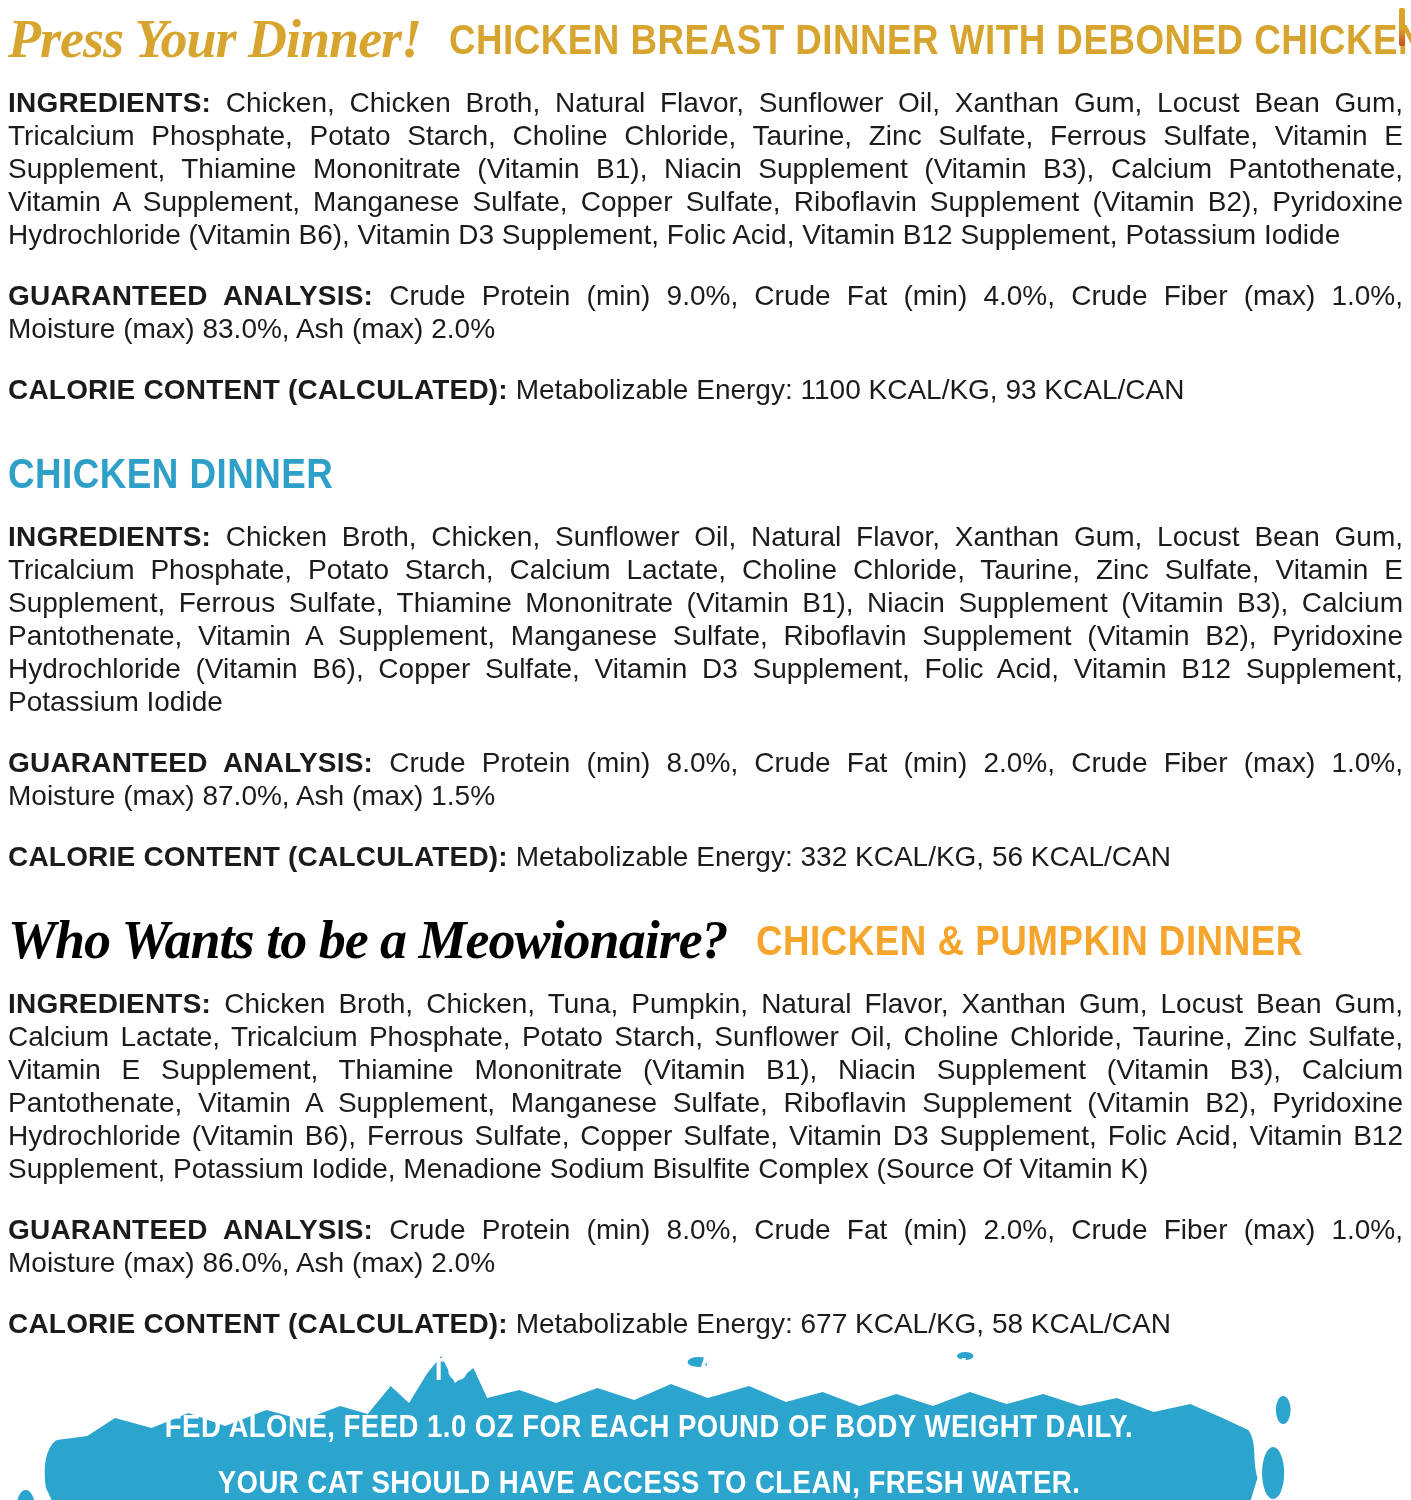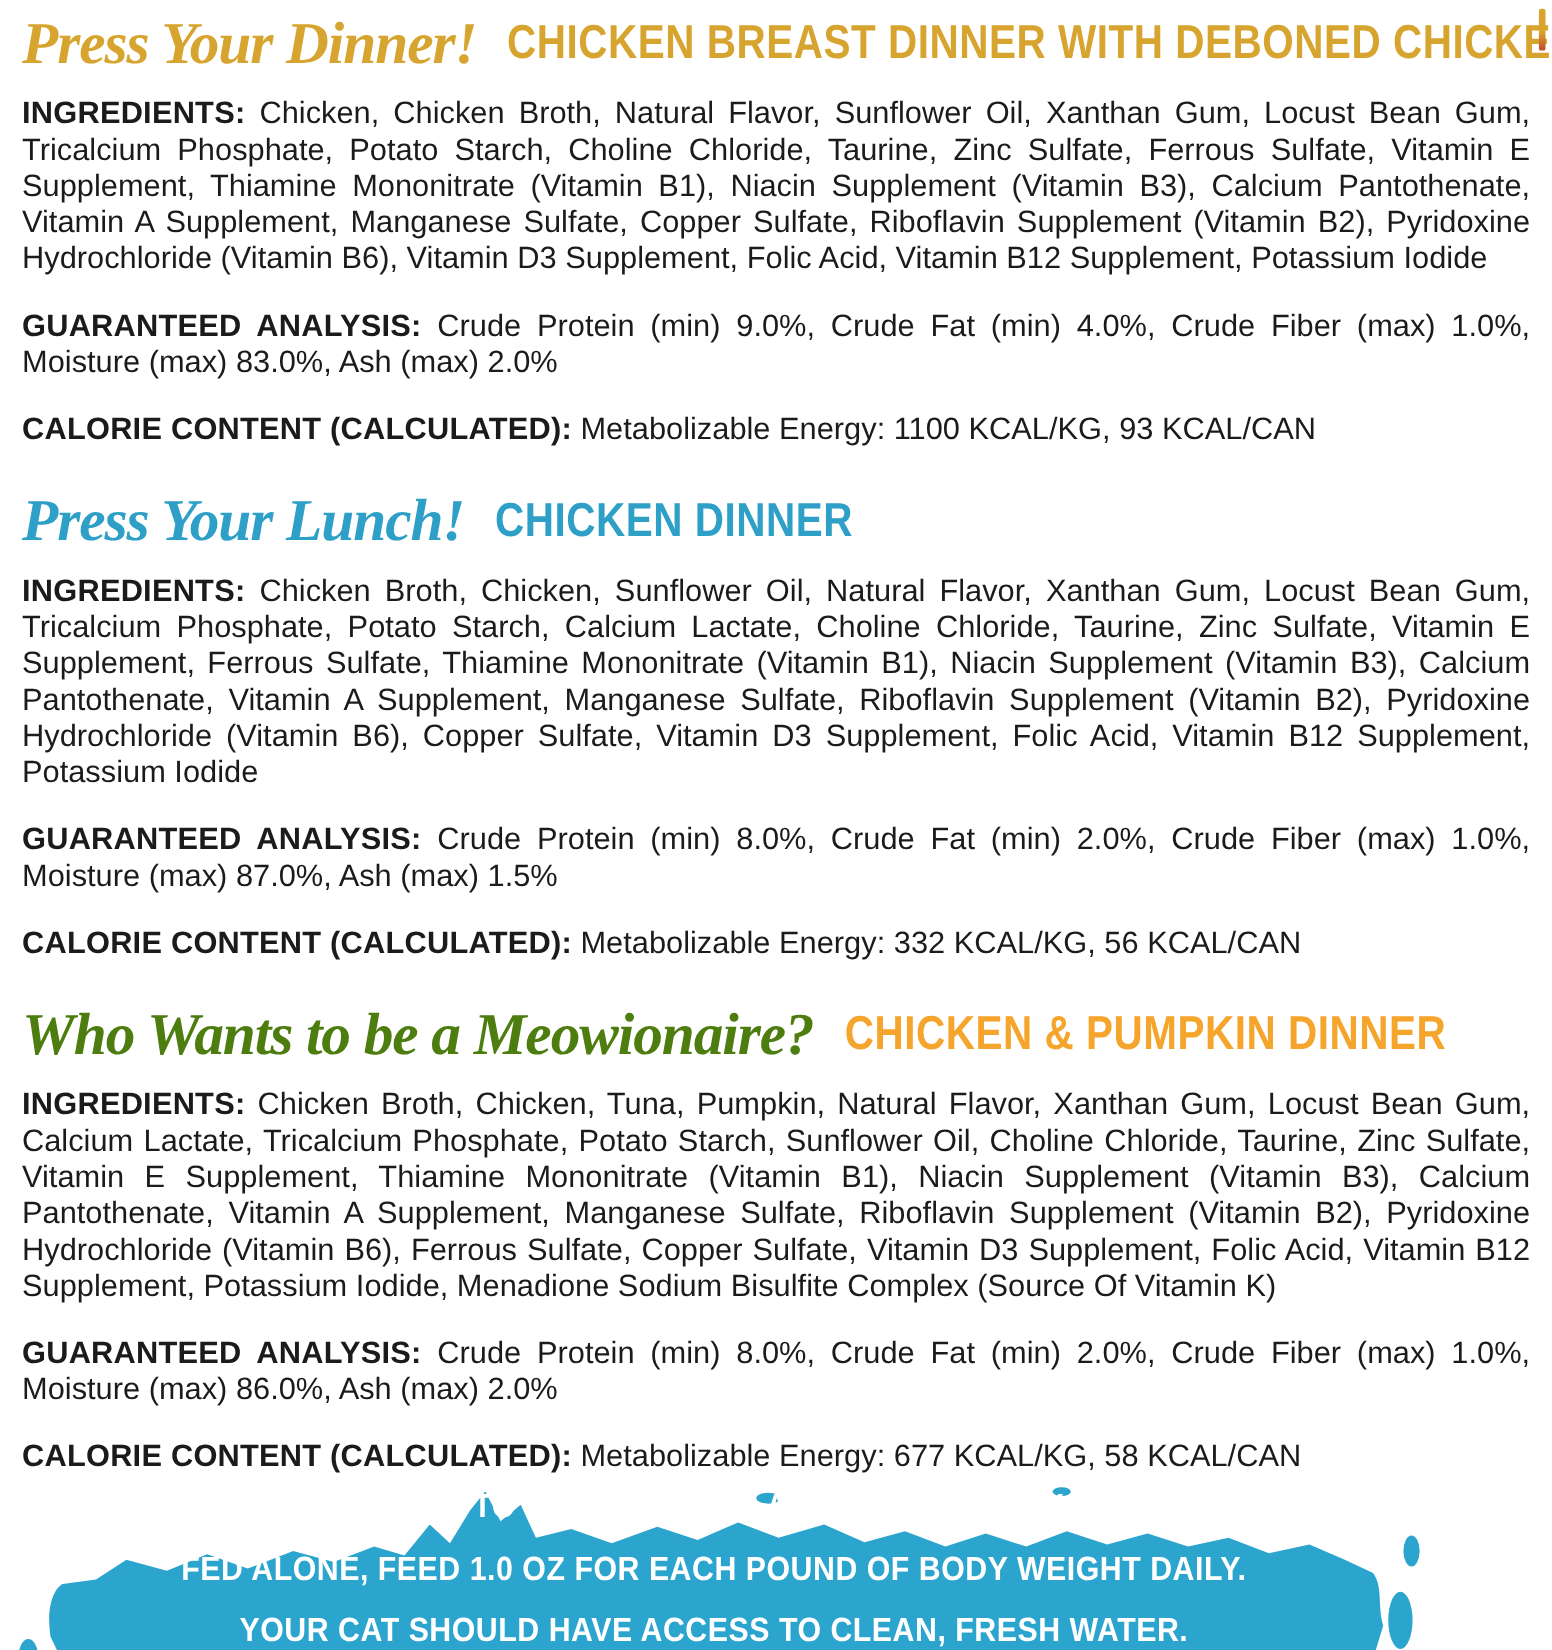--- a/index.html
+++ b/index.html
@@ -4,21 +4,21 @@
 <style>
   html,body{margin:0;padding:0;}
   body{
     width:1411px;height:1500px;
     background:#ffffff;
     overflow:hidden;
     font-family:"Liberation Sans", sans-serif;
     color:#1c1c1c;
     position:relative;
   }
-  .label-panel{padding:0 20px;}
+  .label-panel{padding:0 8px;}
   .section-heading{
     display:flex;
     align-items:center;
     gap:28px;
     height:74px;
     margin-top:30px;
     white-space:nowrap;
     overflow:visible;
   }
   .section-heading.first{margin-top:2px;}
@@ -90,31 +90,30 @@
       <span class="script-title c-gold" style="color: rgb(215, 165, 47);">Press Your Dinner!</span>
       <span class="product-title c-gold" style="color: rgb(215, 165, 47);">CHICKEN BREAST DINNER WITH DEBONED CHICKEN</span>
     </div>
     <p class="body-para"><span class="para-label">INGREDIENTS:</span> <span>Chicken, Chicken Broth, Natural Flavor, Sunflower Oil, Xanthan Gum, Locust Bean Gum, Tricalcium Phosphate, Potato Starch, Choline Chloride, Taurine, Zinc Sulfate, Ferrous Sulfate, Vitamin E Supplement, Thiamine Mononitrate (Vitamin B1), Niacin Supplement (Vitamin B3), Calcium Pantothenate, Vitamin A Supplement, Manganese Sulfate, Copper Sulfate, Riboflavin Supplement (Vitamin B2), Pyridoxine Hydrochloride (Vitamin B6), Vitamin D3 Supplement, Folic Acid, Vitamin B12 Supplement, Potassium Iodide</span></p>
     <p class="body-para analysis"><span class="para-label">GUARANTEED ANALYSIS:</span> <span>Crude Protein (min) 9.0%, Crude Fat (min) 4.0%, Crude Fiber (max) 1.0%, Moisture (max) 83.0%, Ash (max) 2.0%</span></p>
     <p class="body-para calorie"><span class="para-label">CALORIE CONTENT (CALCULATED):</span> <span>Metabolizable Energy: 1100 KCAL/KG, 93 KCAL/CAN</span></p>
   </section>
 
   <section>
     <div class="section-heading">
-      <span class="script-title c-blue" style="color: rgb(46, 159, 198);">Press Your Lunch!</span>
       <span class="product-title c-blue" style="color: rgb(46, 159, 198);">CHICKEN DINNER</span>
     </div>
     <p class="body-para"><span class="para-label">INGREDIENTS:</span> <span>Chicken Broth, Chicken, Sunflower Oil, Natural Flavor, Xanthan Gum, Locust Bean Gum, Tricalcium Phosphate, Potato Starch, Calcium Lactate, Choline Chloride, Taurine, Zinc Sulfate, Vitamin E Supplement, Ferrous Sulfate, Thiamine Mononitrate (Vitamin B1), Niacin Supplement (Vitamin B3), Calcium Pantothenate, Vitamin A Supplement, Manganese Sulfate, Riboflavin Supplement (Vitamin B2), Pyridoxine Hydrochloride (Vitamin B6), Copper Sulfate, Vitamin D3 Supplement, Folic Acid, Vitamin B12 Supplement, Potassium Iodide</span></p>
     <p class="body-para analysis"><span class="para-label">GUARANTEED ANALYSIS:</span> <span>Crude Protein (min) 8.0%, Crude Fat (min) 2.0%, Crude Fiber (max) 1.0%, Moisture (max) 87.0%, Ash (max) 1.5%</span></p>
     <p class="body-para calorie"><span class="para-label">CALORIE CONTENT (CALCULATED):</span> <span>Metabolizable Energy: 332 KCAL/KG, 56 KCAL/CAN</span></p>
   </section>
 
   <section>
     <div class="section-heading">
-      <span class="script-title c-orange" style="color: #4d7c0f; text-align: right;">Who Wants to be a Meowionaire?</span>
+      <span class="script-title c-orange" style="color: #000000; text-align: right;">Who Wants to be a Meowionaire?</span>
       <span class="product-title c-orange" style="color: rgb(245, 164, 44);">CHICKEN &amp; PUMPKIN DINNER</span>
     </div>
     <p class="body-para"><span class="para-label">INGREDIENTS:</span> <span>Chicken Broth, Chicken, Tuna, Pumpkin, Natural Flavor, Xanthan Gum, Locust Bean Gum, Calcium Lactate, Tricalcium Phosphate, Potato Starch, Sunflower Oil, Choline Chloride, Taurine, Zinc Sulfate, Vitamin E Supplement, Thiamine Mononitrate (Vitamin B1), Niacin Supplement (Vitamin B3), Calcium Pantothenate, Vitamin A Supplement, Manganese Sulfate, Riboflavin Supplement (Vitamin B2), Pyridoxine Hydrochloride (Vitamin B6), Ferrous Sulfate, Copper Sulfate, Vitamin D3 Supplement, Folic Acid, Vitamin B12 Supplement, Potassium Iodide, Menadione Sodium Bisulfite Complex (Source Of Vitamin K)</span></p>
     <p class="body-para analysis"><span class="para-label">GUARANTEED ANALYSIS:</span> <span>Crude Protein (min) 8.0%, Crude Fat (min) 2.0%, Crude Fiber (max) 1.0%, Moisture (max) 86.0%, Ash (max) 2.0%</span></p>
     <p class="body-para calorie"><span class="para-label">CALORIE CONTENT (CALCULATED):</span> <span>Metabolizable Energy: 677 KCAL/KG, 58 KCAL/CAN</span></p>
   </section>
 
 </div>
 
 <div class="cutoff-fragment"></div>

